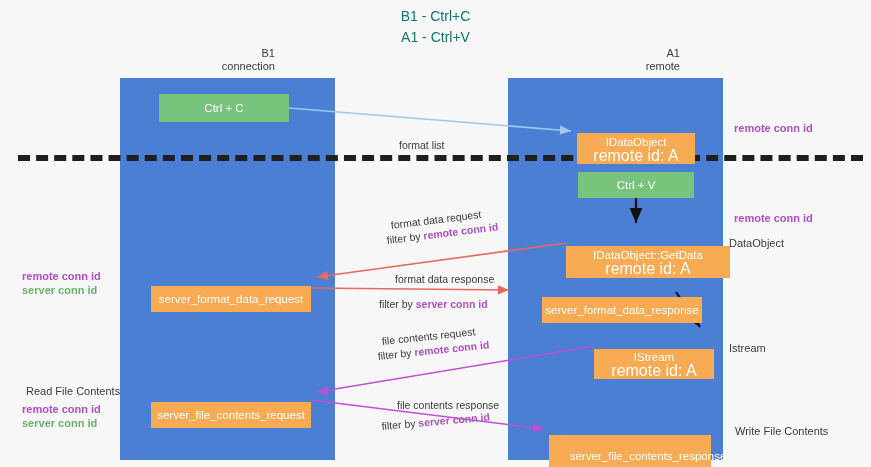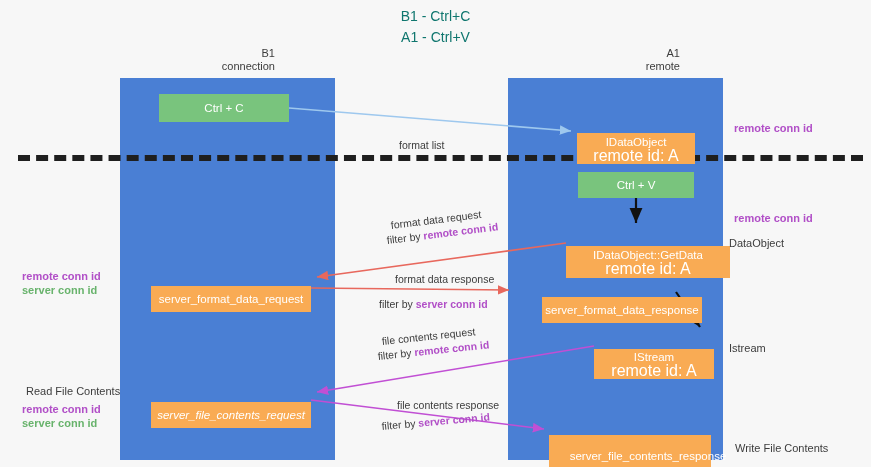--- a/index.html
+++ b/index.html
@@ -53,33 +53,33 @@
   .box .l2{font-size:16px;}
 
   
   #box-ctrlc{left:159px;top:94px;width:130px;height:28px;}
   #box-idataobject{left:577px;top:115px;width:118px;height:31px;}
   #box-ctrlv{left:578px;top:172px;width:116px;height:26px;}
   #box-getdata{left:566px;top:228px;width:164px;height:32px;}
   #box-istream{left:594px;top:331px;width:120px;height:30px;}
   #box-sfdreq{left:151px;top:268px;width:160px;height:26px;}
   #box-sfdres{left:542px;top:279px;width:160px;height:26px;}
-  #box-sfcreq{left:151px;top:384px;width:160px;height:26px;font-style:italic;}
+  #box-sfcreq{left:151px;top:384px;width:160px;height:26px;}
   #box-sfcres{left:549px;top:417px;width:162px;height:42px;padding-left:36px;}
 
   
   .sidelabel{font-size:11px;line-height:14px;color:#3c3c3c;}
   .purple{color:#b14fc7;font-weight:bold;}
   .greenT{color:#68b36c;font-weight:bold;}
 
   #lbl-remote1{left:734px;top:121px;}
   #lbl-remote2{left:734px;top:211px;}
   #lbl-dataobject{left:729px;top:236px;}
   #lbl-istream{left:729px;top:341px;}
-  #lbl-write{left:735px;top:424px;margin-top:17px;}
+  #lbl-write{left:735px;top:424px;}
 
   #lbl-left-conn{left:22px;top:269px;text-align:left;}
   #lbl-read{left:26px;top:384px;}
   #lbl-left-conn2{left:22px;top:402px;text-align:left;}
 
   
   .edgelabel{font-size:10.5px;line-height:14px;color:#3c3c3c;white-space:nowrap;}
 
   #el-formatlist{left:399px;top:102px;margin-top:36px;}
 

